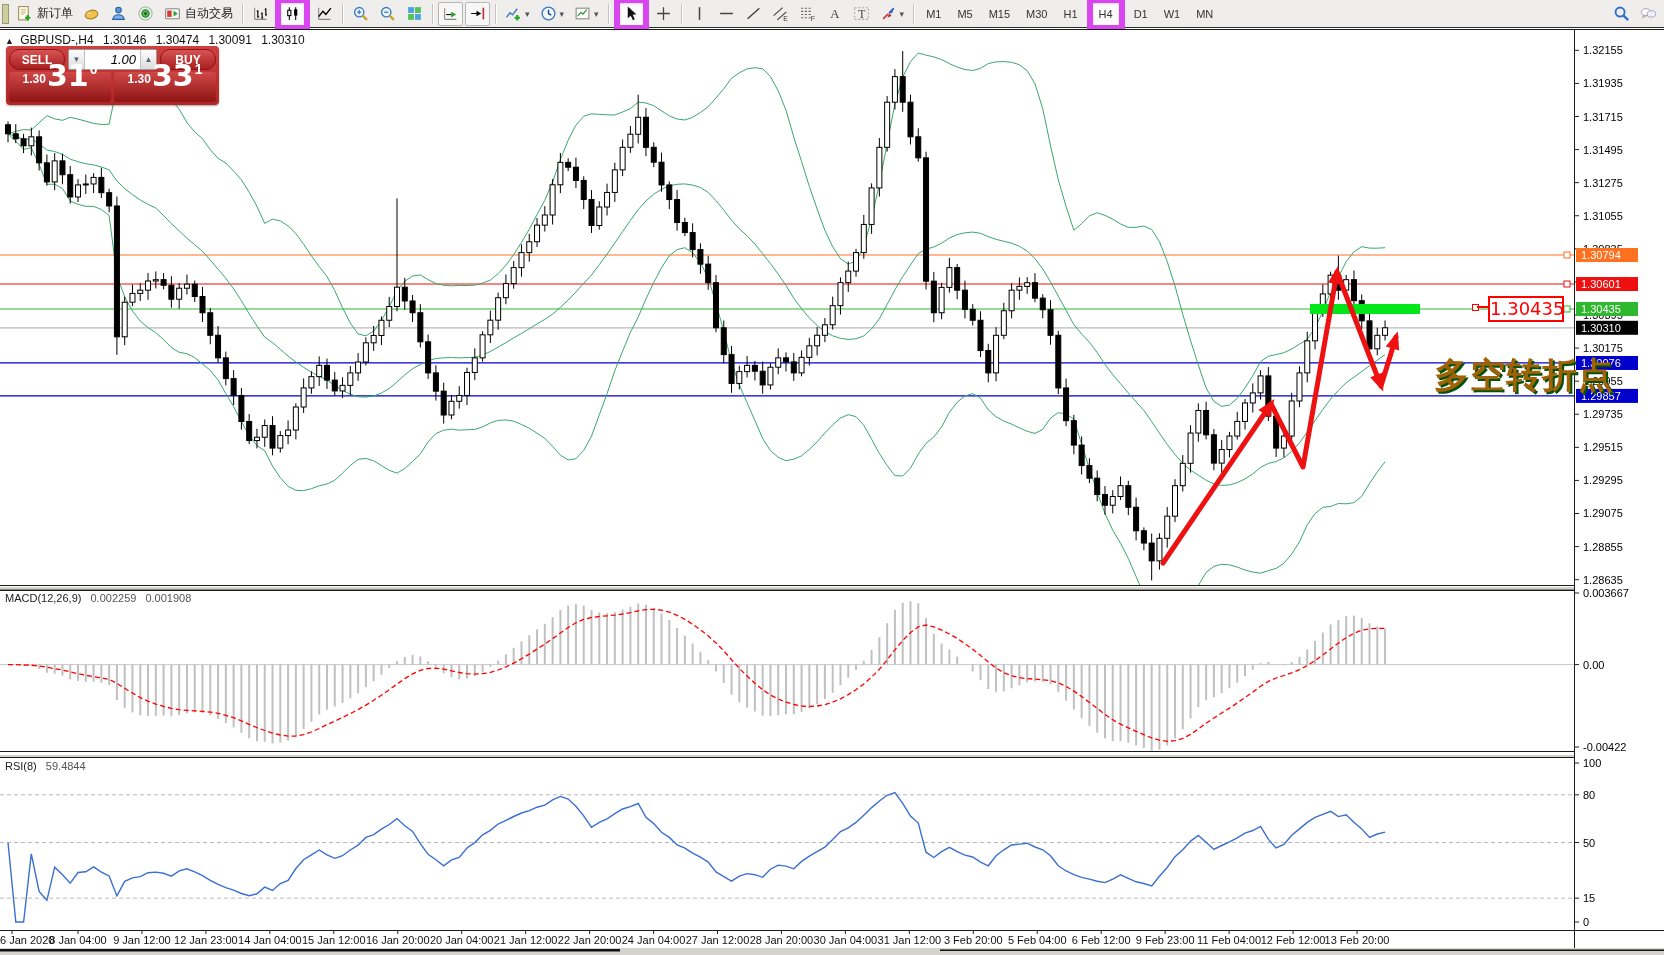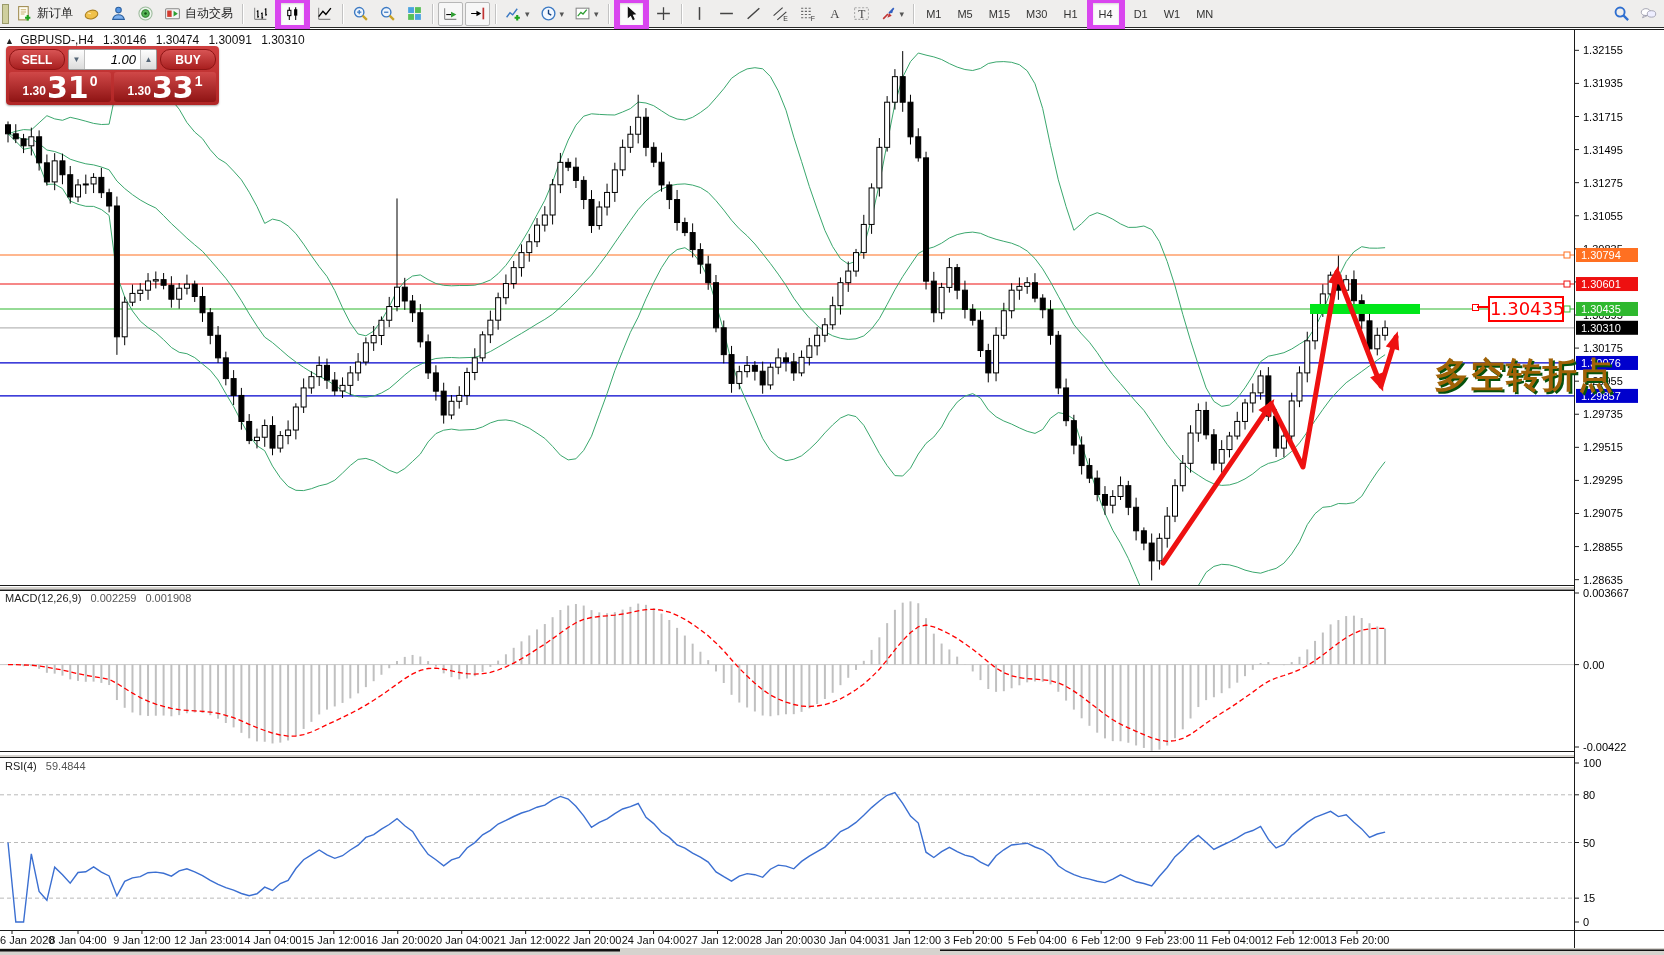--- a/index.html
+++ b/index.html
@@ -32,21 +32,21 @@
   .oc-btn{flex:0 0 54px;color:#fff;font-size:12px;font-weight:bold;display:flex;align-items:center;justify-content:center;
     background:linear-gradient(#d85454,#a81f1f);border:1px solid #8d1414;border-radius:10px;}
   #oc-vol{flex:1 1 auto;display:flex;margin:0 3px;background:#fff;border:1px solid #9a9a9a;border-radius:2px;overflow:hidden;}
   .oc-spin{width:15px;background:linear-gradient(#fdfdfd,#dcdcdc);border-right:1px solid #c0c0c0;color:#567;
     font-size:8px;display:flex;align-items:center;justify-content:center;}
   .oc-spin.up{border-right:none;border-left:1px solid #c0c0c0;}
   #oc-vol input{flex:1;border:none;outline:none;text-align:right;font-size:13px;padding:0 4px;color:#000;width:40px;
     font-family:"Liberation Sans",sans-serif;font-style:italic;}
   #oc-row2{display:flex;height:30px;margin-top:2px;gap:3px;}
   .oc-price{flex:1;display:flex;align-items:flex-end;justify-content:center;color:#fff;
-    background:linear-gradient(#d04848,#8f1414);border-radius:3px;padding-bottom:1px;}
+    background:linear-gradient(#d04848,#8f1414);border-radius:3px;padding-bottom:13px;}
   .oc-price .small{font-size:12px;font-weight:bold;margin:0 1px 3px 0;}
   .oc-price .big{font-size:30px;font-weight:bold;line-height:26px;font-family:"DejaVu Sans",sans-serif;}
   .oc-price .sup{font-size:14px;font-weight:bold;margin:0 0 12px 1px;}
   
   .pane-label{position:absolute;left:5px;font-size:11px;color:#222;white-space:nowrap;}
   .pane-label .v1{color:#555;margin-left:6px;}
   
   #callout{position:absolute;left:1488px;top:267px;width:72px;height:22px;border:2px solid #ff0000;background:#fff;
     color:#ff0000;font-size:18px;line-height:22px;text-align:center;font-family:"DejaVu Sans",sans-serif;}
   #callout-tick{position:absolute;left:1477px;top:277px;width:11px;height:2px;background:#ff0000;}
@@ -1074,21 +1074,21 @@
       </div>
     </div>
   </div>
 
   <div class="pane-label" style="top:563px">
     <span>MACD(12,26,9)</span>
     <span class="v1">0.002259</span>
     <span class="v1">0.001908</span>
   </div>
   <div class="pane-label" style="top:731px">
-    <span>RSI(4)</span>
+    <span>RSI(8)</span>
     <span class="v1">59.4844</span>
   </div>
 
   <div id="callout-handle"></div>
   <div id="callout-tick"></div>
   <div id="callout">1.30435</div>
   <div id="tp-note">多空转折点</div>
 </div>
 
 </div>

